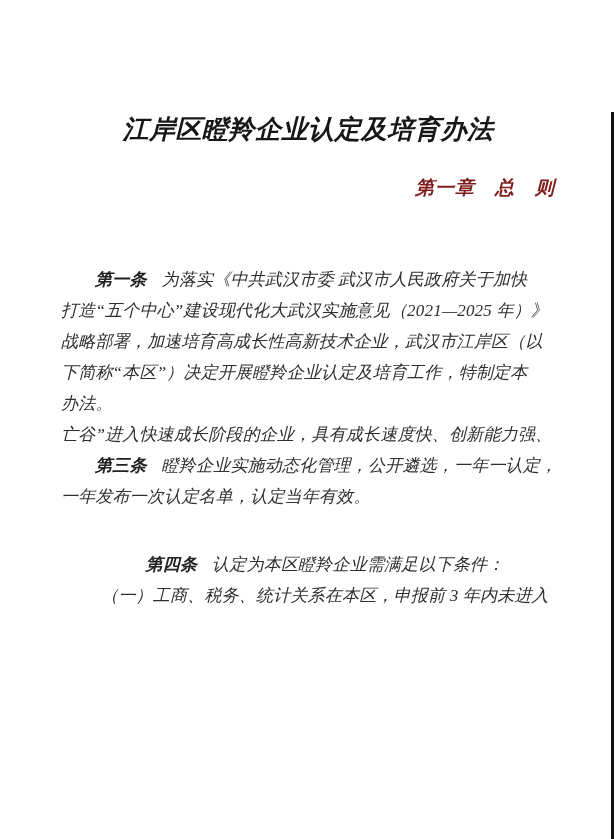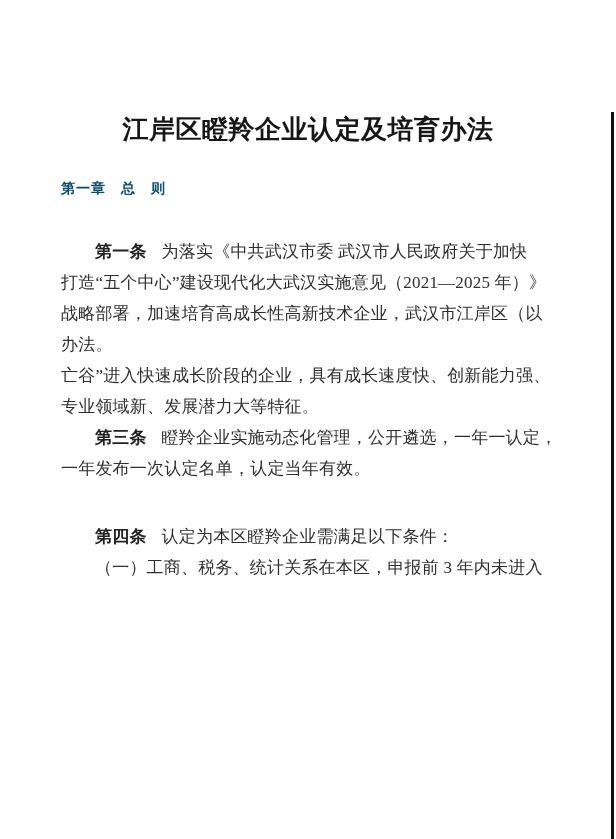--- a/index.html
+++ b/index.html
@@ -20,51 +20,52 @@
     position: absolute;
     left: 611px;
     top: 0;
     width: 3px;
     height: 839px;
     background: #0e0e0e;
   }
   .content {
     position: relative;
     padding: 0 61px;
+    font-style: italic;
   }
   .title {
     margin-top: 112px;
     text-align: center;
     font-size: 26px;
     line-height: 36px;
     font-weight: bold;
     letter-spacing: 0.5px;
     color: #171717;
   }
   .subtitle {
     margin-top: 22px;
     text-align: center;
     font-size: 15px;
     line-height: 22px;
     letter-spacing: 5px;
     color: #2b2b2b;
   }
   .chapter-heading {
     margin-top: 26px;
-    text-align: left;
-    font-size: 14px;
+    text-align: right;
+    font-size: 19px;
     line-height: 28px;
     font-weight: bold;
     letter-spacing: 1px;
     font-family: "Liberation Sans", "DejaVu Sans", sans-serif;
-    color: #0c4a6e;
+    color: #7f1d1d;
   }
   .chapter-heading.ch2 { margin-top: 18px; }
-  .articles { margin-top: 34px; }
-  .articles.second { margin-top: 37px; }
+  .articles { margin-top: 62px; }
+  .articles.second { margin-top: 37px; text-align: center; }
   .line {
     height: 31px;
     line-height: 31px;
     font-size: 17px;
     letter-spacing: 0.2px;
     white-space: nowrap;
     color: #2e2e2e;
   }
   .line.first { text-indent: 34px; }
   .label {
@@ -79,23 +80,23 @@
 
 <div class="page">
   <div class="scan-edge"></div>
   <div class="content">
     <h1 class="title">江岸区瞪羚企业认定及培育办法</h1>
     <div class="chapter-heading">第一章　总　则</div>
     <div class="articles" id="articles-1">
         <div class="line first"><b class="label">第一条</b><span>为落实《中共武汉市委 武汉市人民政府关于加快</span></div>
         <div class="line"><span>打造“五个中心”建设现代化大武汉实施意见（2021—2025 年）》</span></div>
         <div class="line"><span>战略部署，加速培育高成长性高新技术企业，武汉市江岸区（以</span></div>
+        <div class="line"><span>下简称“本区”）决定开展瞪羚企业认定及培育工作，特制定本</span></div>
         <div class="line"><span>办法。</span></div>
         <div class="line"><span>亡谷”进入快速成长阶段的企业，具有成长速度快、创新能力强、</span></div>
-        <div class="line"><span>专业领域新、发展潜力大等特征。</span></div>
         <div class="line first"><b class="label">第三条</b><span>瞪羚企业实施动态化管理，公开遴选，一年一认定，</span></div>
         <div class="line"><span>一年发布一次认定名单，认定当年有效。</span></div>
       </div>
     <div class="articles second" id="articles-2">
         <div class="line first"><b class="label">第四条</b><span>认定为本区瞪羚企业需满足以下条件：</span></div>
         <div class="line first"><span>（一）工商、税务、统计关系在本区，申报前 3 年内未进入</span></div>
       </div>
   </div>
 
 </div>

